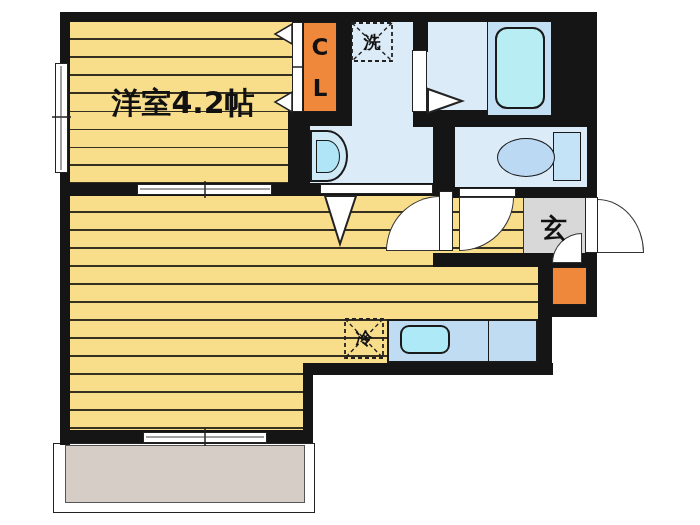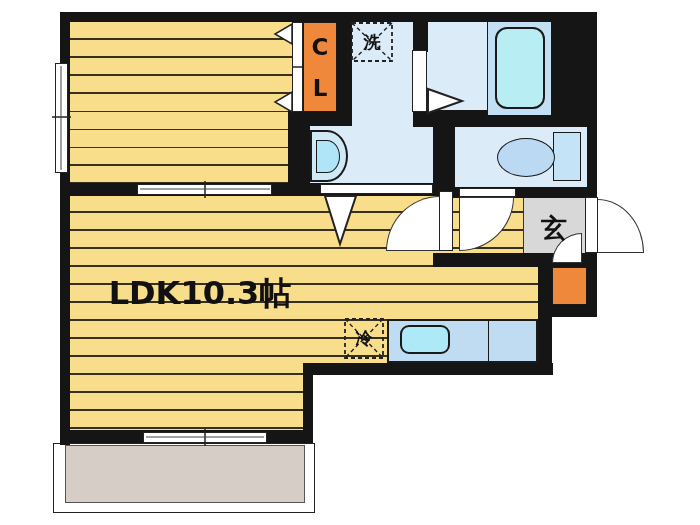--- a/index.html
+++ b/index.html
@@ -114,20 +114,20 @@
 
     <line x1="205" y1="181" x2="205" y2="198" stroke="#222" stroke-width="1.5"></line>
     <line x1="140" y1="189" x2="270" y2="189" stroke="#444" stroke-width="1"></line>
     <line x1="205" y1="429" x2="205" y2="446" stroke="#222" stroke-width="1.5"></line>
     <line x1="146" y1="437" x2="264" y2="437" stroke="#444" stroke-width="1"></line>
     <line x1="52" y1="117" x2="71" y2="117" stroke="#222" stroke-width="1.5"></line>
     <line x1="61" y1="66" x2="61" y2="170" stroke="#444" stroke-width="1"></line>
     <line x1="292" y1="67" x2="303" y2="67" stroke="#222" stroke-width="1.5"></line>
   </svg>
 
-  <span class="label" style="left:200px;top:293px;font-size:32px;">LDK10.3帖</span>
+  <span class="label" style="left:183px;top:103px;font-size:30px;">洋室4.2帖</span>
   <span class="label" style="left:554px;top:228px;font-size:26px;">玄</span>
   <span class="label" style="left:320px;top:47px;font-size:23px;">C</span>
   <span class="label" style="left:320px;top:88px;font-size:23px;">L</span>
   <span class="label" style="left:372px;top:42px;font-size:17px;">洗</span>
   <span class="label" style="left:364px;top:338px;font-size:17px;">冷</span>
 
 </div>
 
 </body></html>

